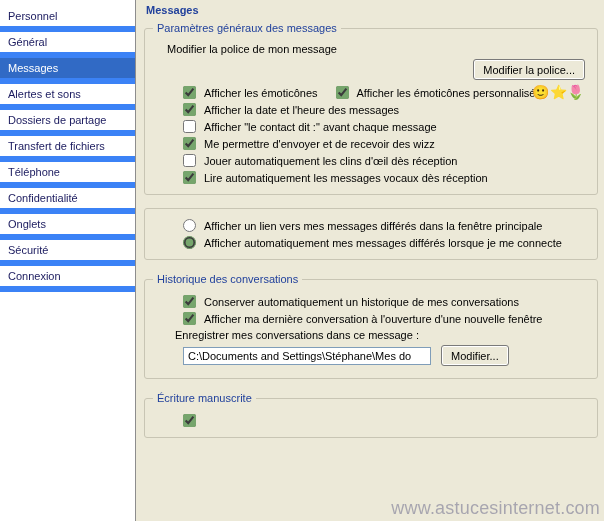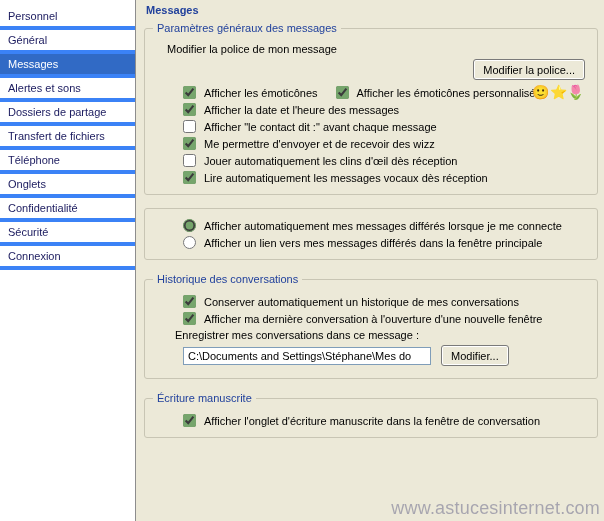--- a/index.html
+++ b/index.html
@@ -24,21 +24,21 @@
   .sidebar {
     width: 136px;
     flex-shrink: 0;
     background: #fff;
     border-right: 1px solid #8d8d8d;
     box-sizing: border-box;
     padding-top: 6px;
   }
   .sidebar-item {
     padding: 4px 20px 4px 8px;
-    border-bottom: 4px solid #3b82f6;
+    border-bottom: 6px solid #3b82f6;
     color: #1a1a5e;
     cursor: pointer;
     white-space: nowrap;
     overflow: hidden;
     text-overflow: ellipsis;
   }
   .sidebar-item.selected {
     background: #316ac5;
     color: #fff;
   }
@@ -147,22 +147,22 @@
 <div class="root">
 
   <div class="sidebar">
     <div class="sidebar-item">Personnel</div>
     <div class="sidebar-item">Général</div>
     <div class="sidebar-item selected">Messages</div>
     <div class="sidebar-item">Alertes et sons</div>
     <div class="sidebar-item">Dossiers de partage</div>
     <div class="sidebar-item">Transfert de fichiers</div>
     <div class="sidebar-item">Téléphone</div>
+    <div class="sidebar-item">Confidentialité</div>
     <div class="sidebar-item">Onglets</div>
-    <div class="sidebar-item">Confidentialité</div>
     <div class="sidebar-item">Sécurité</div>
     <div class="sidebar-item">Connexion</div>
   </div>
 
   <div class="content">
     <div class="page-title">Messages</div>
 
     <fieldset>
       <legend>Paramètres généraux des messages</legend>
 
@@ -216,28 +216,28 @@
         <label class="chk">
           <input type="checkbox" checked="" style="">
           <span>Lire automatiquement les messages vocaux dès réception</span>
         </label>
       </div>
     </fieldset>
 
     <fieldset>
       <div class="row indent">
         <label class="chk">
+          <input type="radio" name="deferred" style="">
+          <span>Afficher un lien vers mes messages différés dans la fenêtre principale</span>
+        </label>
+      </div>
+      <div class="row indent">
+        <label class="chk">
           <input type="radio" name="deferred" checked="" style="">
           <span>Afficher automatiquement mes messages différés lorsque je me connecte</span>
-        </label>
-      </div>
-      <div class="row indent">
-        <label class="chk">
-          <input type="radio" name="deferred" style="">
-          <span>Afficher un lien vers mes messages différés dans la fenêtre principale</span>
         </label>
       </div>
     </fieldset>
 
     <fieldset>
       <legend>Historique des conversations</legend>
       <div class="row indent">
         <label class="chk">
           <input type="checkbox" checked="" style="">
           <span>Conserver automatiquement un historique de mes conversations</span>
@@ -254,20 +254,19 @@
         <input class="path-input" type="text" readonly="" value="C:\Documents and Settings\Stéphane\Mes do" style="">
         <button class="win">Modifier...</button>
       </div>
     </fieldset>
 
     <fieldset>
       <legend>Écriture manuscrite</legend>
       <div class="row indent">
         <label class="chk">
           <input type="checkbox" checked="" style="">
-          <span>Afficher l'onglet d'écriture manuscrite dans la fenêtre de conversation</span>
         </label>
       </div>
     </fieldset>
 
     <div class="footer-url">www.astucesinternet.com</div>
   </div>
 </div>
 
 </body></html>

